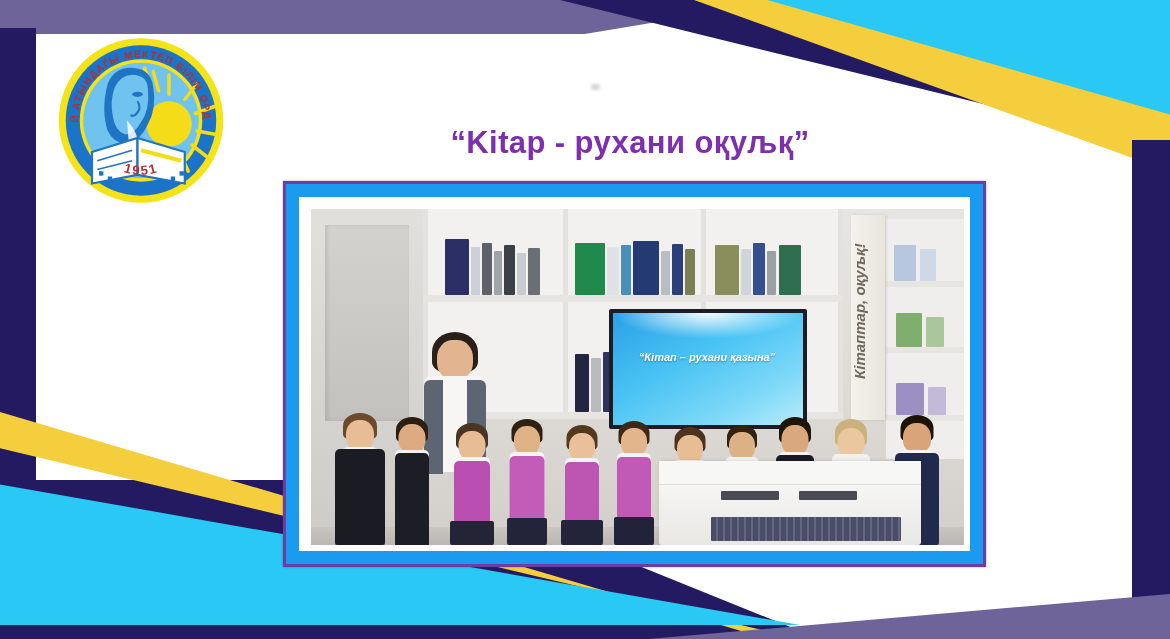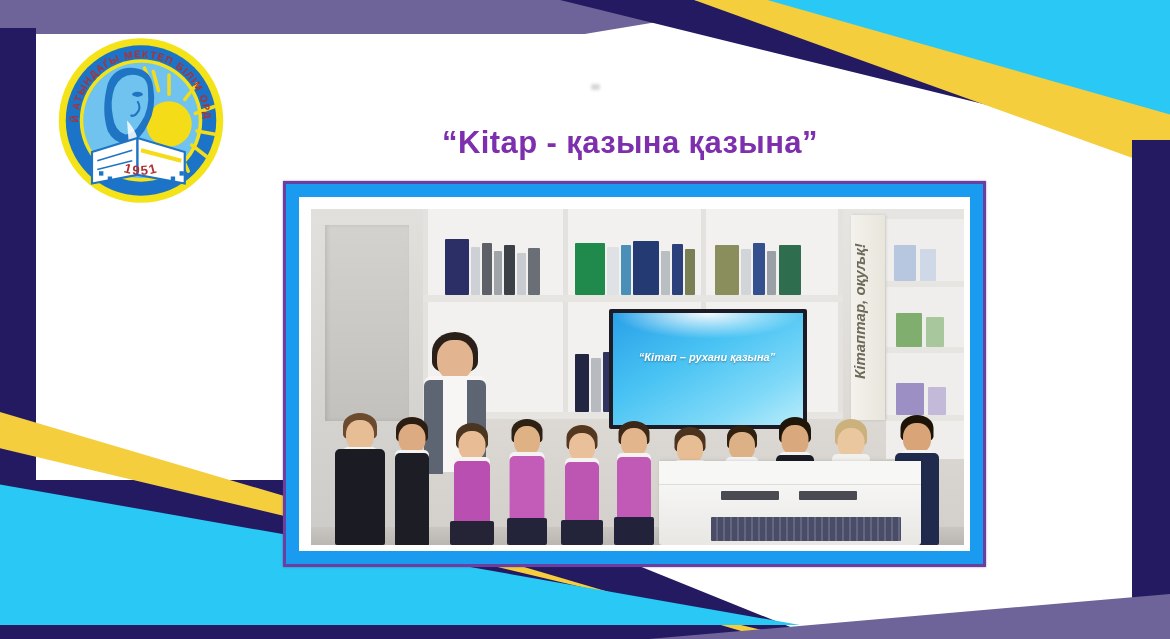--- a/index.html
+++ b/index.html
@@ -340,21 +340,21 @@
         <rect x="52" y="158" width="5" height="5"></rect>
         <rect x="62" y="164" width="5" height="5"></rect>
         <rect x="72" y="168" width="5" height="5"></rect>
         <rect x="124" y="168" width="5" height="5"></rect>
         <rect x="134" y="164" width="5" height="5"></rect>
         <rect x="144" y="158" width="5" height="5"></rect>
       </g>
     </svg>
   </div>
 
-  <div id="title">“Kіtap - қазына қазына”</div>
+  <div id="title">“Kіtap - рухани oқyљқ”</div>
 
   <div id="photo-frame">
     <div class="frame-blue"></div>
     <div class="frame-white"></div>
 
     <div id="photo">
 
       <div class="ph wall-back"></div>
       <div class="ph wall-left"></div>
       <div class="ph alcove"></div>

